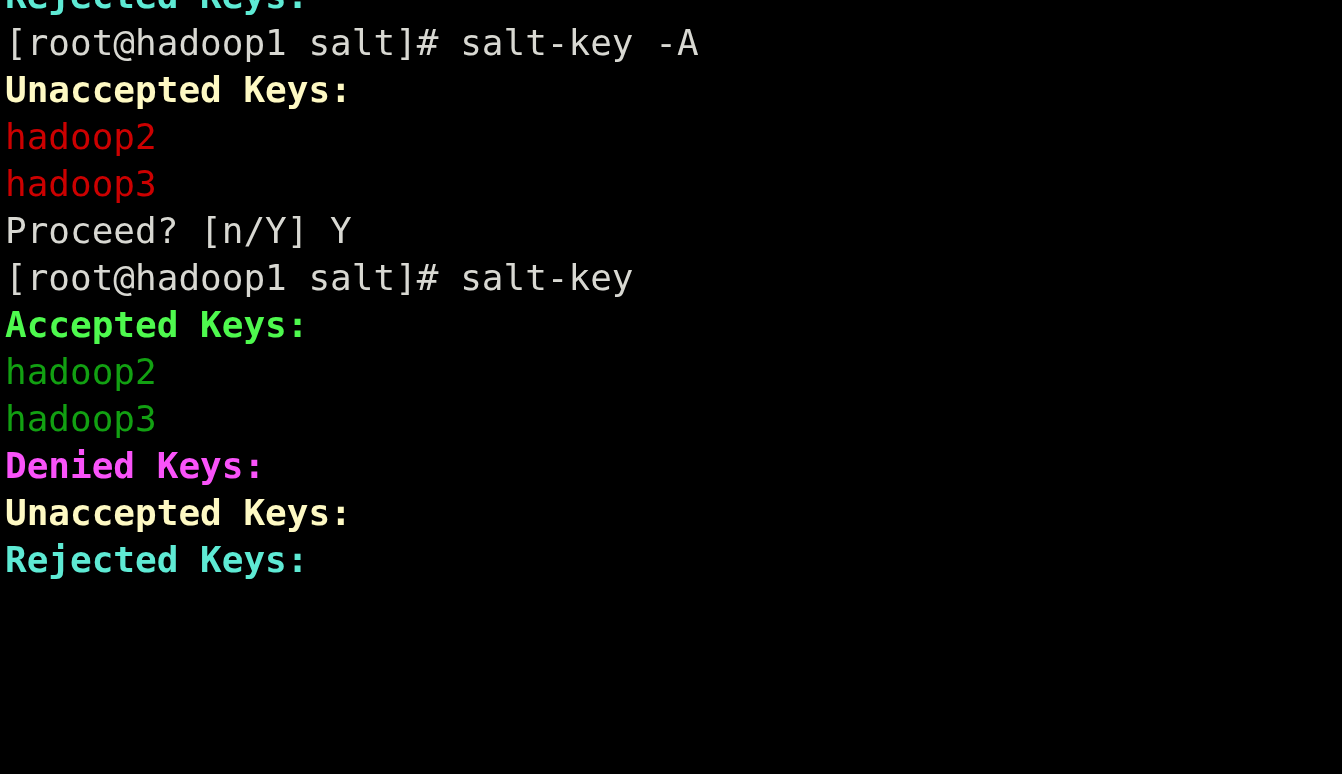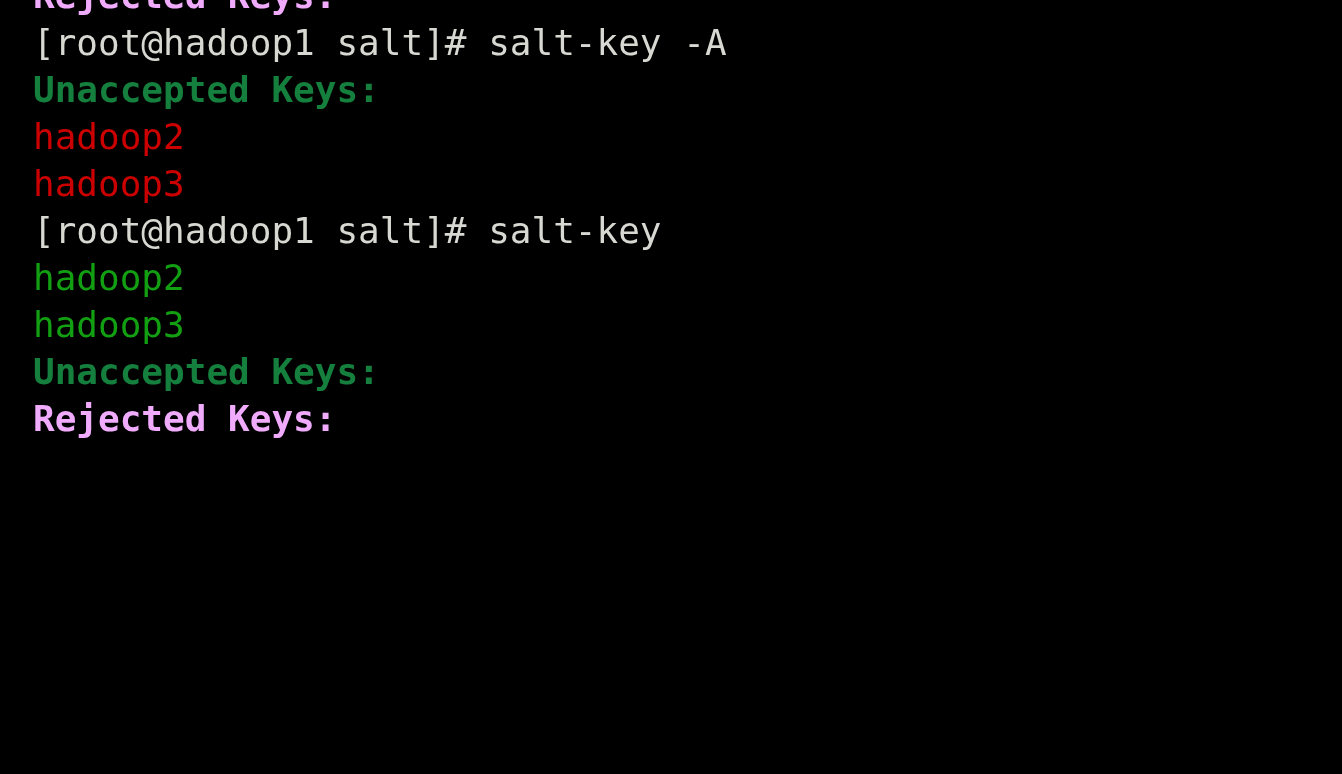--- a/index.html
+++ b/index.html
@@ -24,43 +24,45 @@
     position: absolute;
     left: 5px;
     top: -28px;      
     width: 1337px;
   }
   .row {
     height: 47px;
     line-height: 47px;
     white-space: pre;
     font-size: 36px;
-    margin-left: 28px;
   }
   .seg { white-space: pre; }
 
   
   .fg-default { color: #d8d8d2; }
-  .fg-brightred    { color: #15803d; font-weight: bold; text-align: right; }
+  .fg-brightred    { color: #fef9c3; font-weight: bold; text-align: right; }
   .fg-red          { color: #cc0000; }
   .fg-brightgreen  { color: #4ef94e; font-weight: bold; }
   .fg-green        { color: #12a012; }
   .fg-brightmagenta{ color: #f953f9; font-weight: bold; }
-  .fg-brightblue   { color: #f0abfc; font-weight: bold; }
+  .fg-brightblue   { color: #5eead4; font-weight: bold; }
 </style>
 </head>
 <body>
 
 <div id="terminal">
   <div id="screen">
       <div class="row" id="line-00-rejected-keys-clipped"><span class="seg fg-brightblue">Rejected Keys:</span></div>
       <div class="row" id="line-01-prompt-salt-key-A"><span class="seg fg-default">[root@hadoop1 salt]# salt-key -A</span></div>
       <div class="row" id="line-03-unaccepted-keys-header"><span class="seg fg-brightred">Unaccepted Keys:</span></div>
       <div class="row" id="line-04-hadoop2-unaccepted"><span class="seg fg-red">hadoop2</span></div>
       <div class="row" id="line-05-hadoop3-unaccepted"><span class="seg fg-red">hadoop3</span></div>
+      <div class="row" id="line-06-proceed-prompt"><span class="seg fg-default">Proceed? [n/Y] Y</span></div>
       <div class="row" id="line-09-prompt-salt-key"><span class="seg fg-default">[root@hadoop1 salt]# salt-key</span></div>
+      <div class="row" id="line-10-accepted-keys-header"><span class="seg fg-brightgreen">Accepted Keys:</span></div>
       <div class="row" id="line-12-hadoop2-accepted"><span class="seg fg-green">hadoop2</span></div>
       <div class="row" id="line-13-hadoop3-accepted"><span class="seg fg-green">hadoop3</span></div>
+      <div class="row" id="line-14-denied-keys-header"><span class="seg fg-brightmagenta">Denied Keys:</span></div>
       <div class="row" id="line-15-unaccepted-keys-header"><span class="seg fg-brightred">Unaccepted Keys:</span></div>
       <div class="row" id="line-16-rejected-keys-header"><span class="seg fg-brightblue">Rejected Keys:</span></div>
       <div class="row" id="line-17-prompt-cursor-clipped"></div>
     </div>
 </div>
 
 </body></html>

